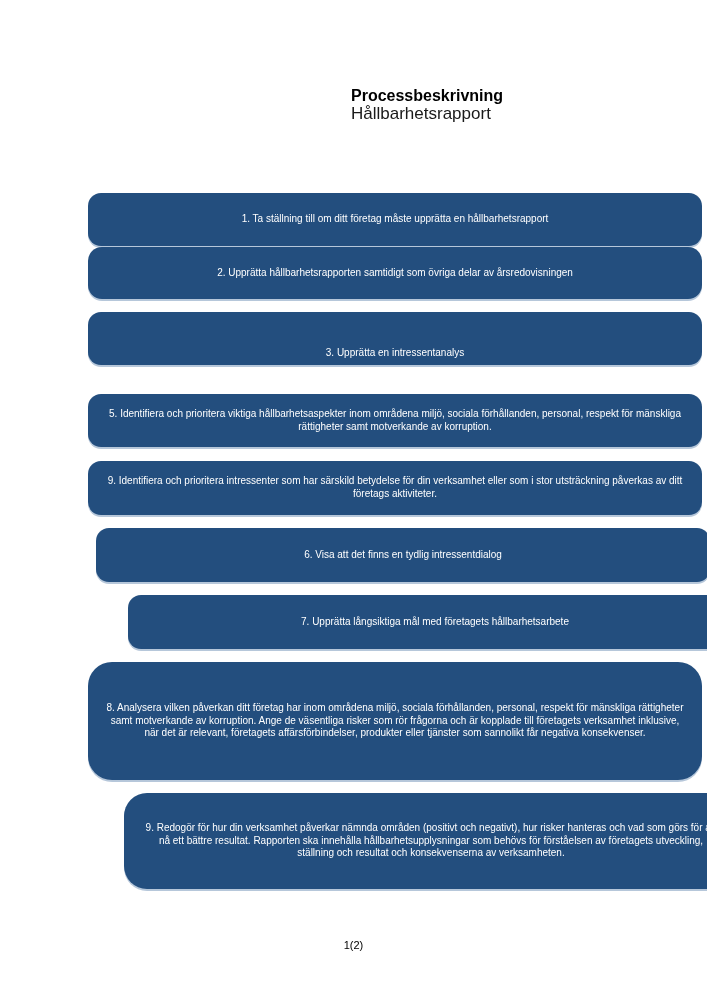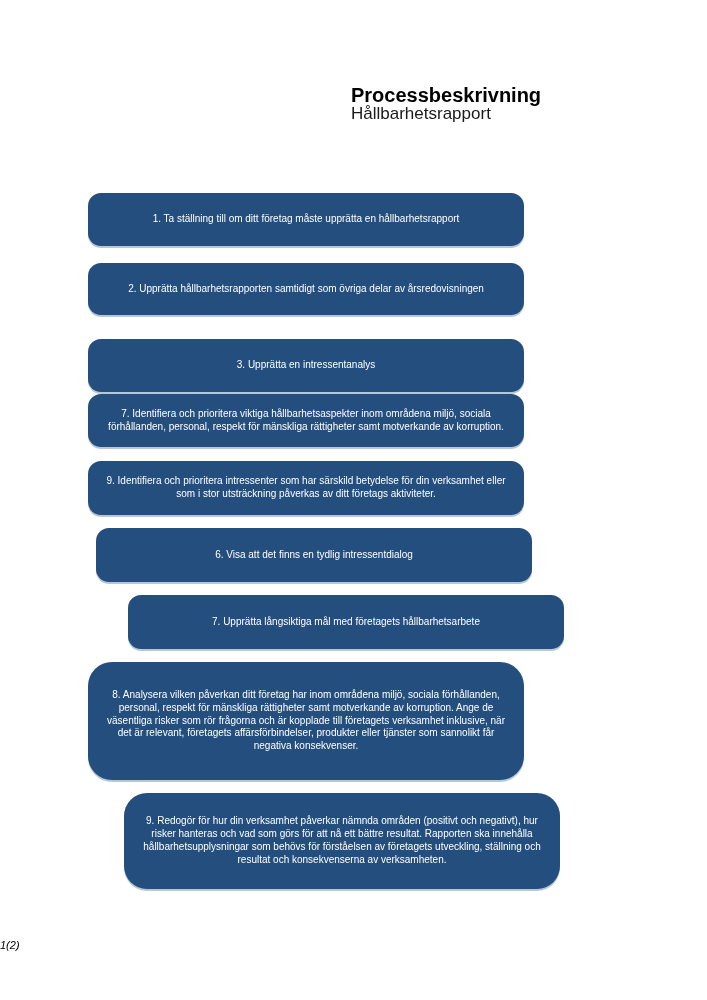--- a/index.html
+++ b/index.html
@@ -12,64 +12,64 @@
     color: #000000;
     overflow: hidden;
   }
   .title-block {
     position: absolute;
     left: 351px;
     top: 86px;
     white-space: nowrap;
   }
   .doc-title {
-    font-size: 20px;
+    font-size: 16px;
     font-weight: bold;
     line-height: 19px;
     color: #000000;
   }
   .doc-subtitle {
     font-size: 17px;
     line-height: 17px;
     color: #1a1a1a;
   }
   .step {
     position: absolute;
     left: 88px;
-    width: 436px;
+    width: 614px;
     box-sizing: border-box;
     background: #234e7e;
     border-radius: 13px;
     box-shadow: 0 2px 0 rgba(169, 189, 212, 0.85);
     color: #ffffff;
     font-size: 10px;
     line-height: 12.8px;
     display: flex;
     align-items: center;
     justify-content: center;
     text-align: center;
     padding: 5px 16px;
   }
   .step-1 { top: 193px; height: 53px; }
-  .step-2 { top: 263px; height: 52px; }
-  .step-3 { top: 339px; height: 53px; }
+  .step-2 { top: 247px; height: 52px; border-radius: 14px; }
+  .step-3 { top: 312px; height: 53px; align-items: flex-end; }
   .step-4 { top: 394px; height: 53px; }
   .step-5 { top: 461px; height: 54px; }
   .step-6 { top: 528px; height: 54px; margin-left: 8px; }
   .step-7 { top: 595px; height: 54px; margin-left: 40px; }
   .step-8 { top: 662px; height: 118px; border-radius: 24px; }
   .step-9 { top: 793px; height: 96px; border-radius: 23px; margin-left: 36px; }
   .page-footer {
     position: absolute;
     top: 939px;
     left: 0;
     width: 100%;
+    text-align: center;
     font-size: 11px;
     color: #000000;
-    font-style: italic;
   }
 </style>
 </head>
 <body>
 
 <div class="page">
 
   <div class="title-block">
     <div class="doc-title">Processbeskrivning</div>
     <div class="doc-subtitle">Hållbarhetsrapport</div>
@@ -81,21 +81,21 @@
 
   <div class="step step-2">
     <span>2. Upprätta hållbarhetsrapporten samtidigt som övriga delar av årsredovisningen</span>
   </div>
 
   <div class="step step-3">
     <span>3. Upprätta en intressentanalys</span>
   </div>
 
   <div class="step step-4">
-    <span>7. Identifiera och prioritera viktiga hållbarhetsaspekter inom områdena miljö, sociala förhållanden, personal, respekt för mänskliga rättigheter samt motverkande av korruption.</span>
+    <span>5. Identifiera och prioritera viktiga hållbarhetsaspekter inom områdena miljö, sociala förhållanden, personal, respekt för mänskliga rättigheter samt motverkande av korruption.</span>
   </div>
 
   <div class="step step-5">
     <span>9. Identifiera och prioritera intressenter som har särskild betydelse för din verksamhet eller som i stor utsträckning påverkas av ditt företags aktiviteter.</span>
   </div>
 
   <div class="step step-6">
     <span>6. Visa att det finns en tydlig intressentdialog</span>
   </div>
 

